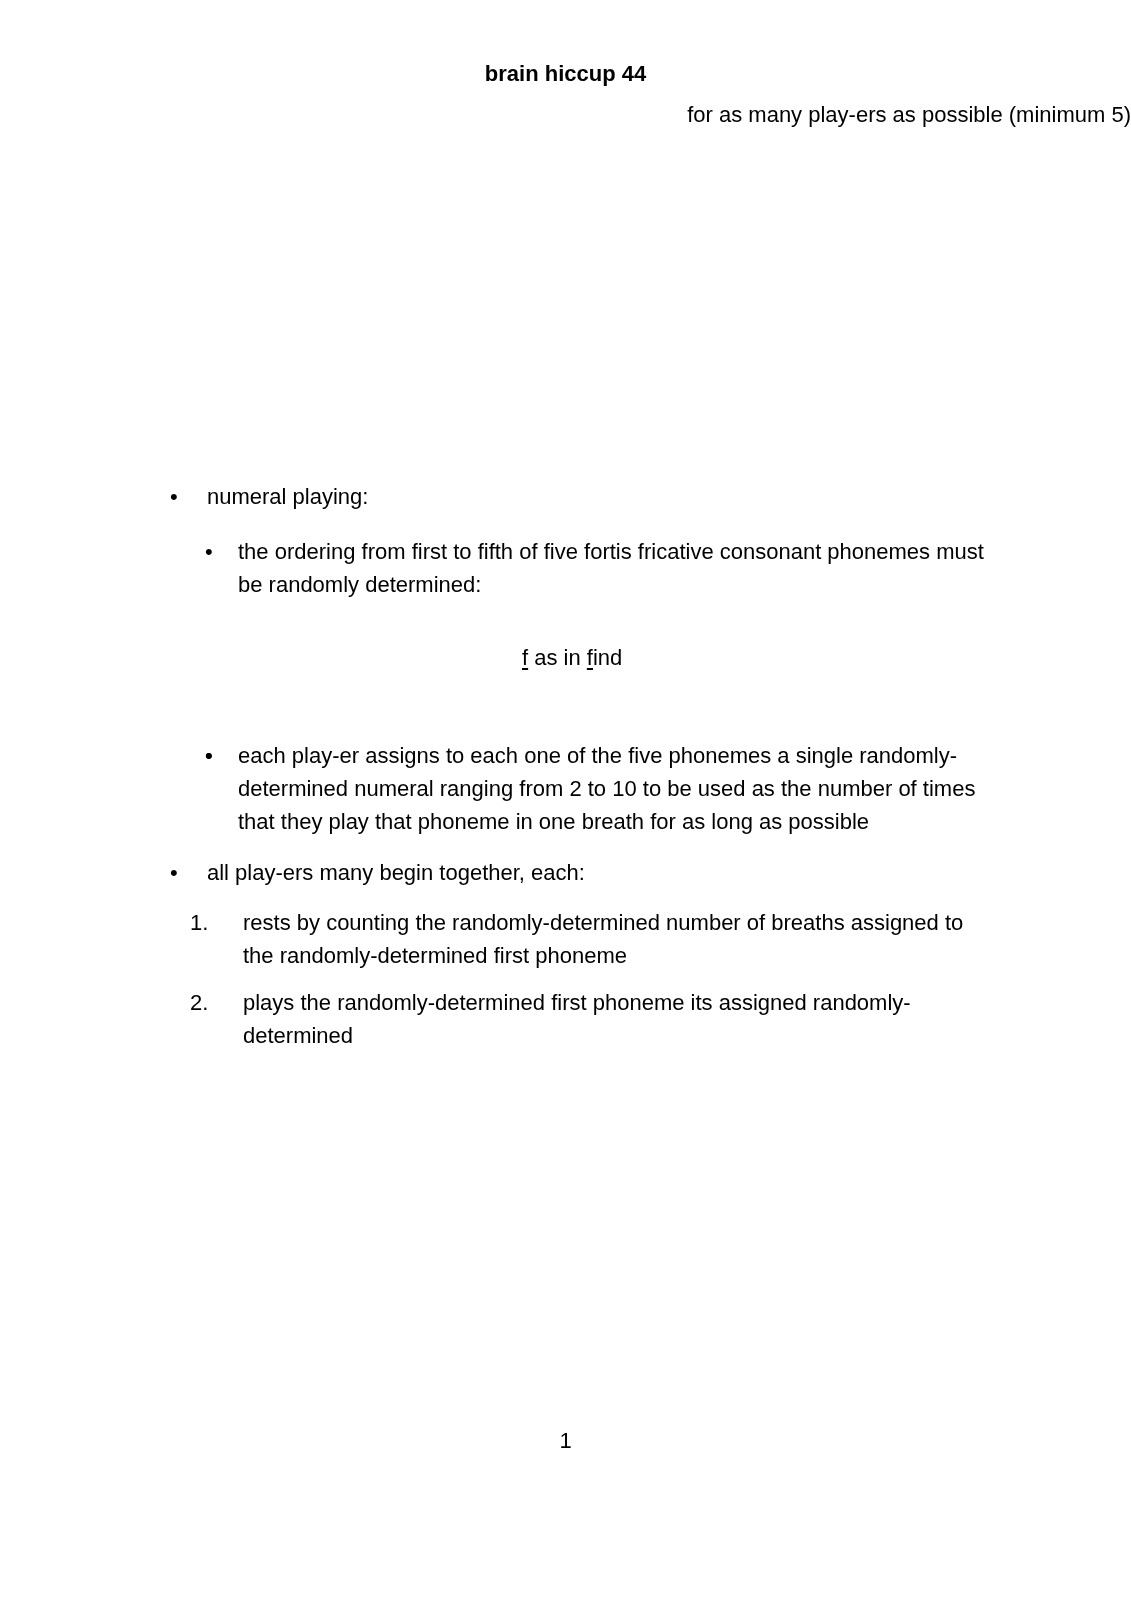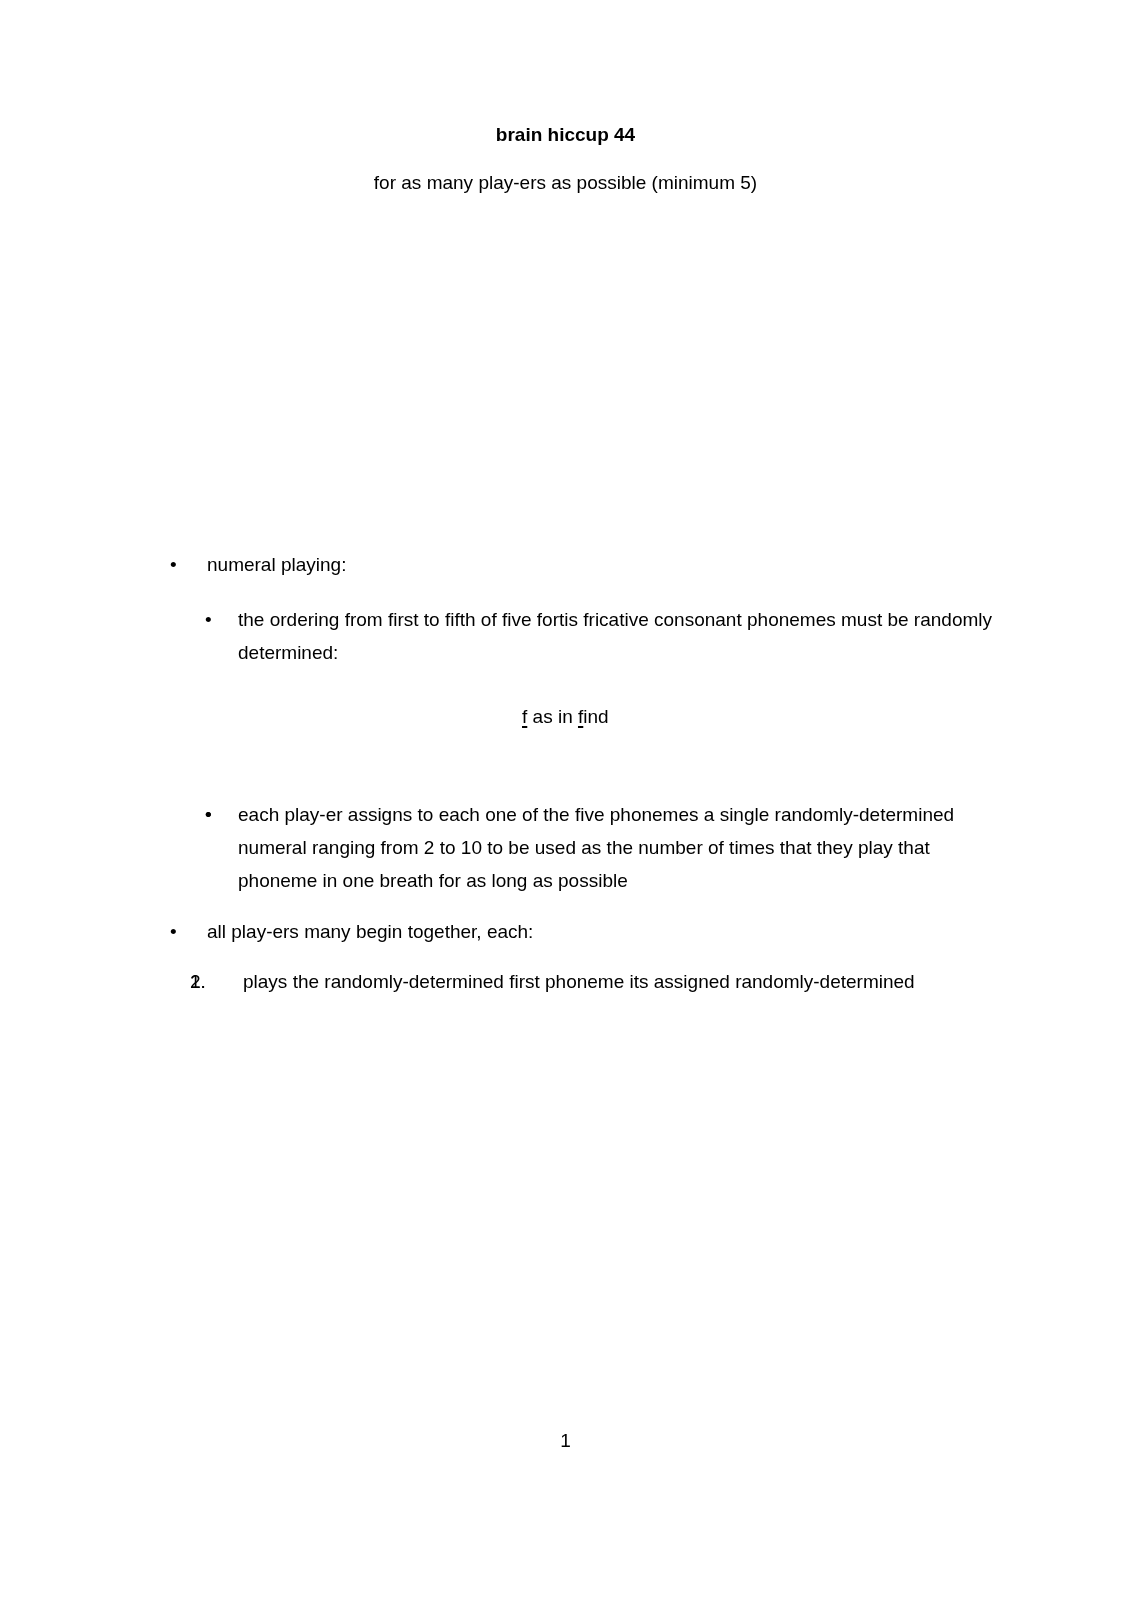--- a/index.html
+++ b/index.html
@@ -3,45 +3,45 @@
 <meta charset="utf-8">
 <style>
   html, body { margin: 0; padding: 0; background: #ffffff; }
   .page {
     position: relative;
     width: 1131px;
     height: 1600px;
     background: #ffffff;
     color: #000000;
     font-family: "Liberation Sans", "DejaVu Sans", sans-serif;
-    font-size: 19px;
+    font-size: 22px;
     line-height: 33px;
     box-sizing: border-box;
-    padding-top: 118px;
+    padding-top: 57px;
     overflow: hidden;
   }
   .title {
     text-align: center;
     font-weight: 700;
   }
   .subtitle {
-    text-align: center;
-    margin-top: 15px;
+    text-align: right;
+    margin-top: 8px;
   }
   .li { position: relative; }
   .li .marker { position: absolute; top: 0; }
   .li1 { padding-left: 207px; padding-right: 140px; }
   .li1 .marker { left: 170px; }
   .li2 { padding-left: 238px; padding-right: 133px; }
   .li2 .marker { left: 205px; }
   .step { padding-left: 243px; padding-right: 133px; }
   .step .marker { left: 190px; }
   .mt-before-playing { margin-top: 349px; }
   .mt-ordering { margin-top: 22px; }
-  .phoneme-list { margin-top: 31px; padding-left: 522px; }
+  .phoneme-list { margin-top: 40px; padding-left: 522px; }
   .ph-row { margin-bottom: 14px; }
   .u { text-decoration: underline; text-decoration-thickness: 2px; text-underline-offset: 3px; }
   .mt-rest { margin-top: 65px; }
   .mt-numeral { margin-top: 20px; }
   .mt-begin { margin-top: 18px; }
   .mt-step1 { margin-top: 17px; }
   .mt-step2 { margin-top: 14px; }
   .page-number {
     position: absolute;
     left: 0;
@@ -85,20 +85,21 @@
     <span>each play-er assigns to each one of the five phonemes a single randomly-determined numeral ranging from 2 to 10 to be used as the number of times that they play that phoneme in one breath for as long as possible</span>
   </div>
 
   <div class="li li1 mt-begin">
     <span class="marker">•</span>
     <span>all play-ers many begin together, each:</span>
   </div>
 
   <div class="li step mt-step1">
     <span class="marker">1.</span>
+    <span>rests by counting the randomly-determined number of breaths assigned to the randomly-determined first phoneme</span>
   </div>
 
   <div class="li step mt-step2">
     <span class="marker">2.</span>
     <span>plays the randomly-determined first phoneme its assigned randomly-determined</span>
   </div>
 
   <div class="page-number">1</div>
 
 </div>

